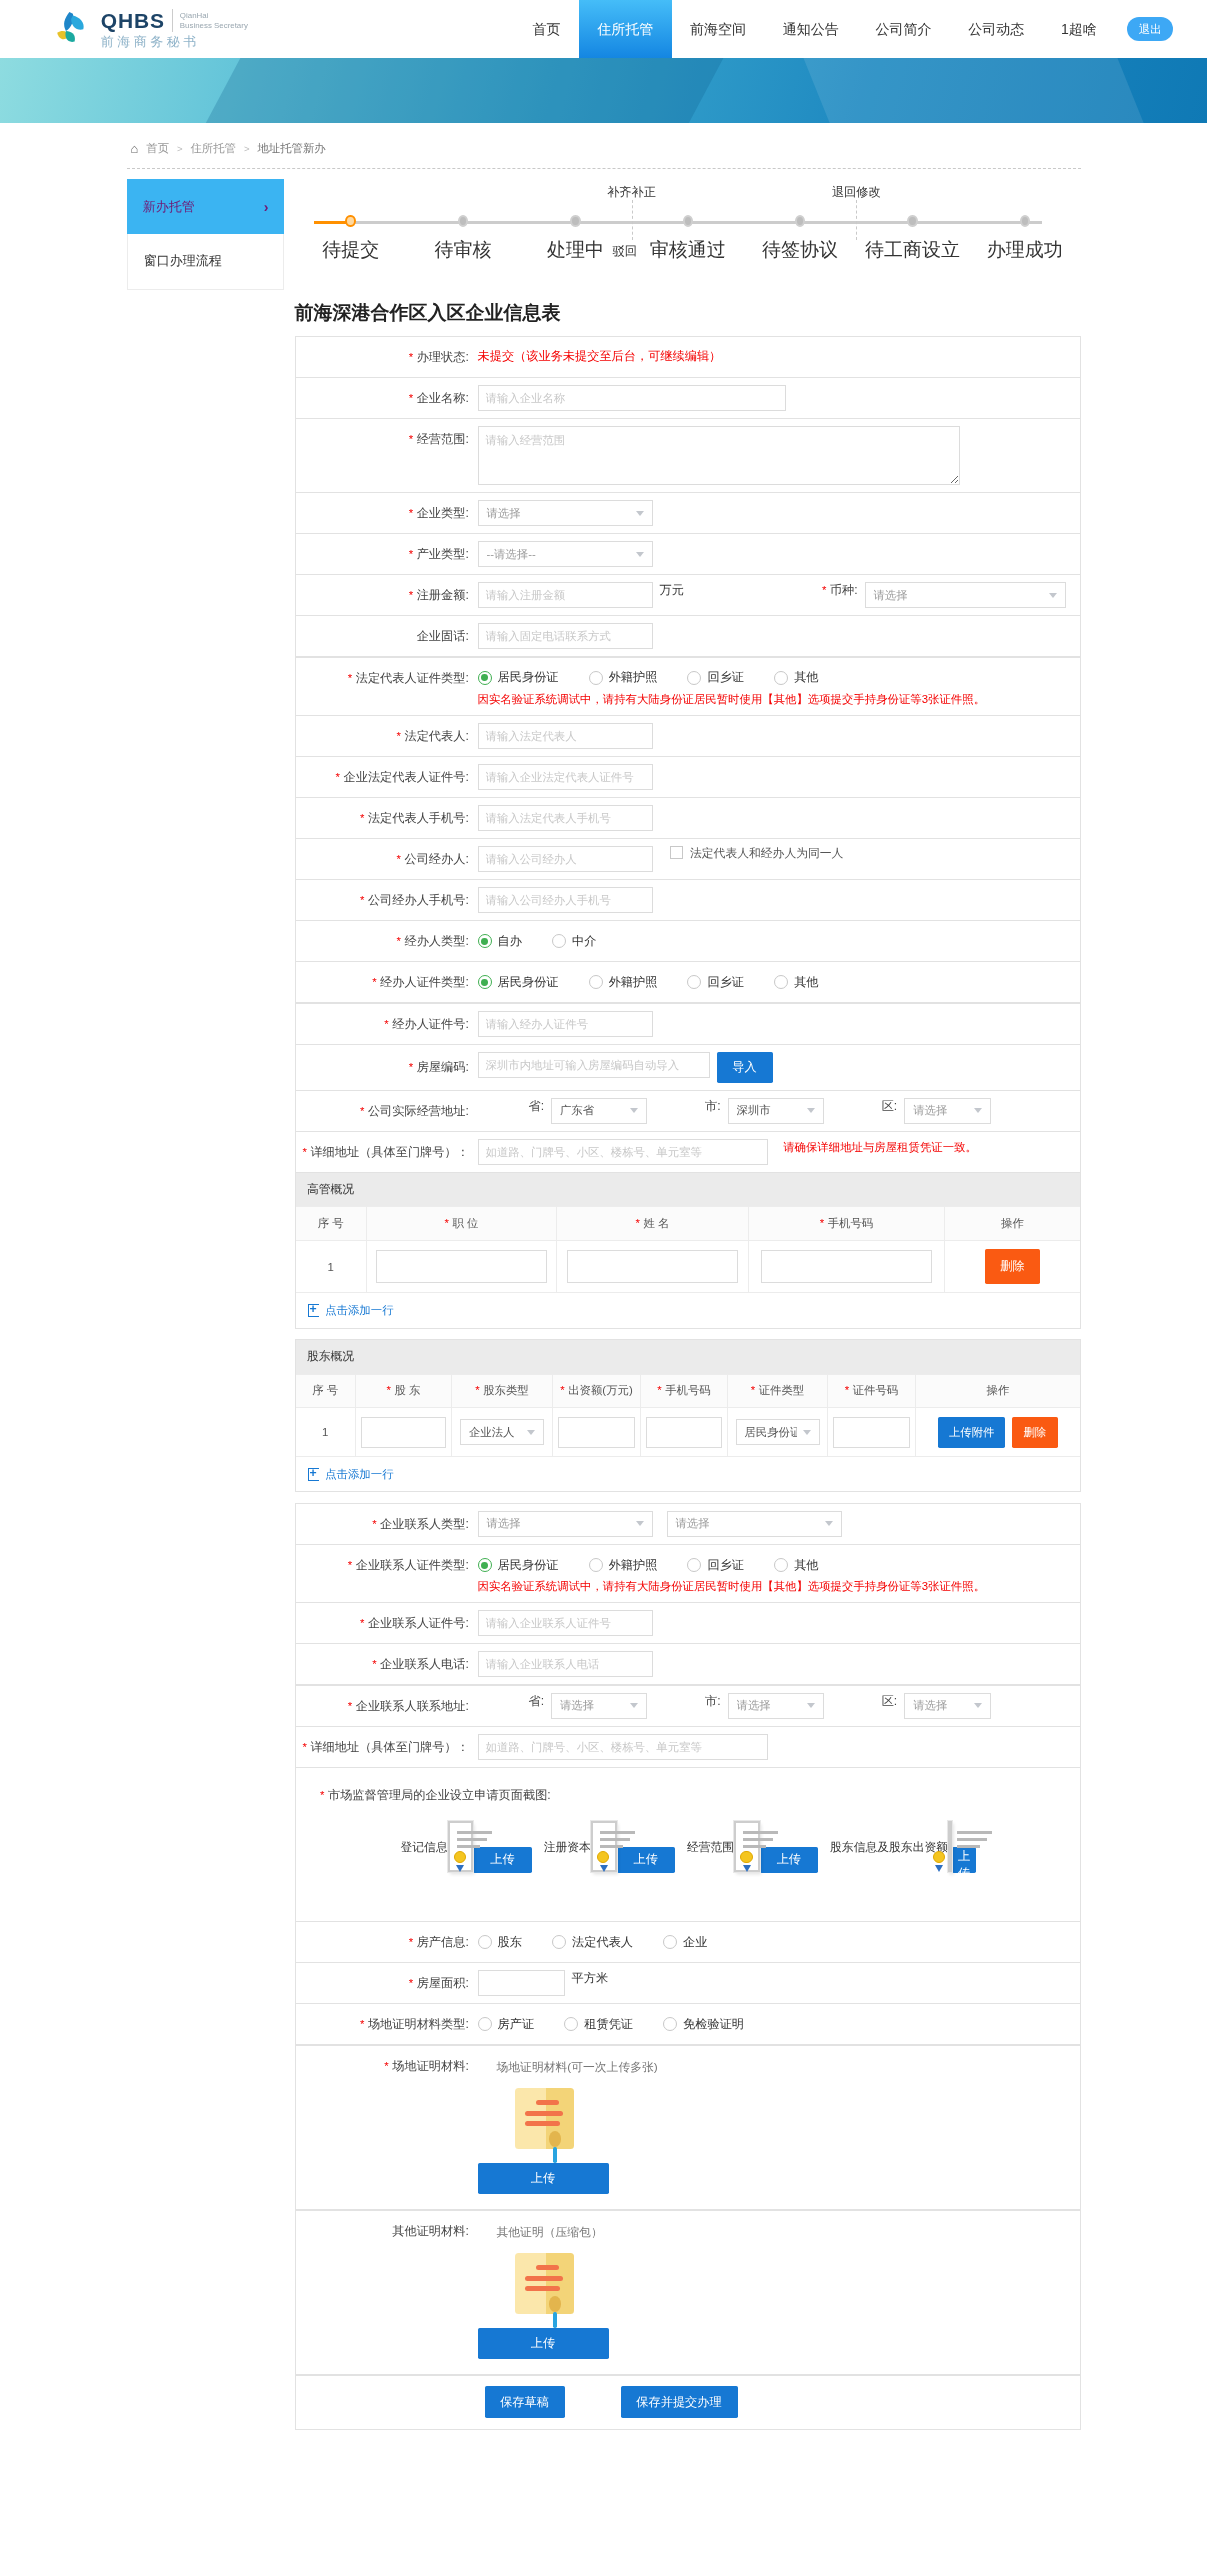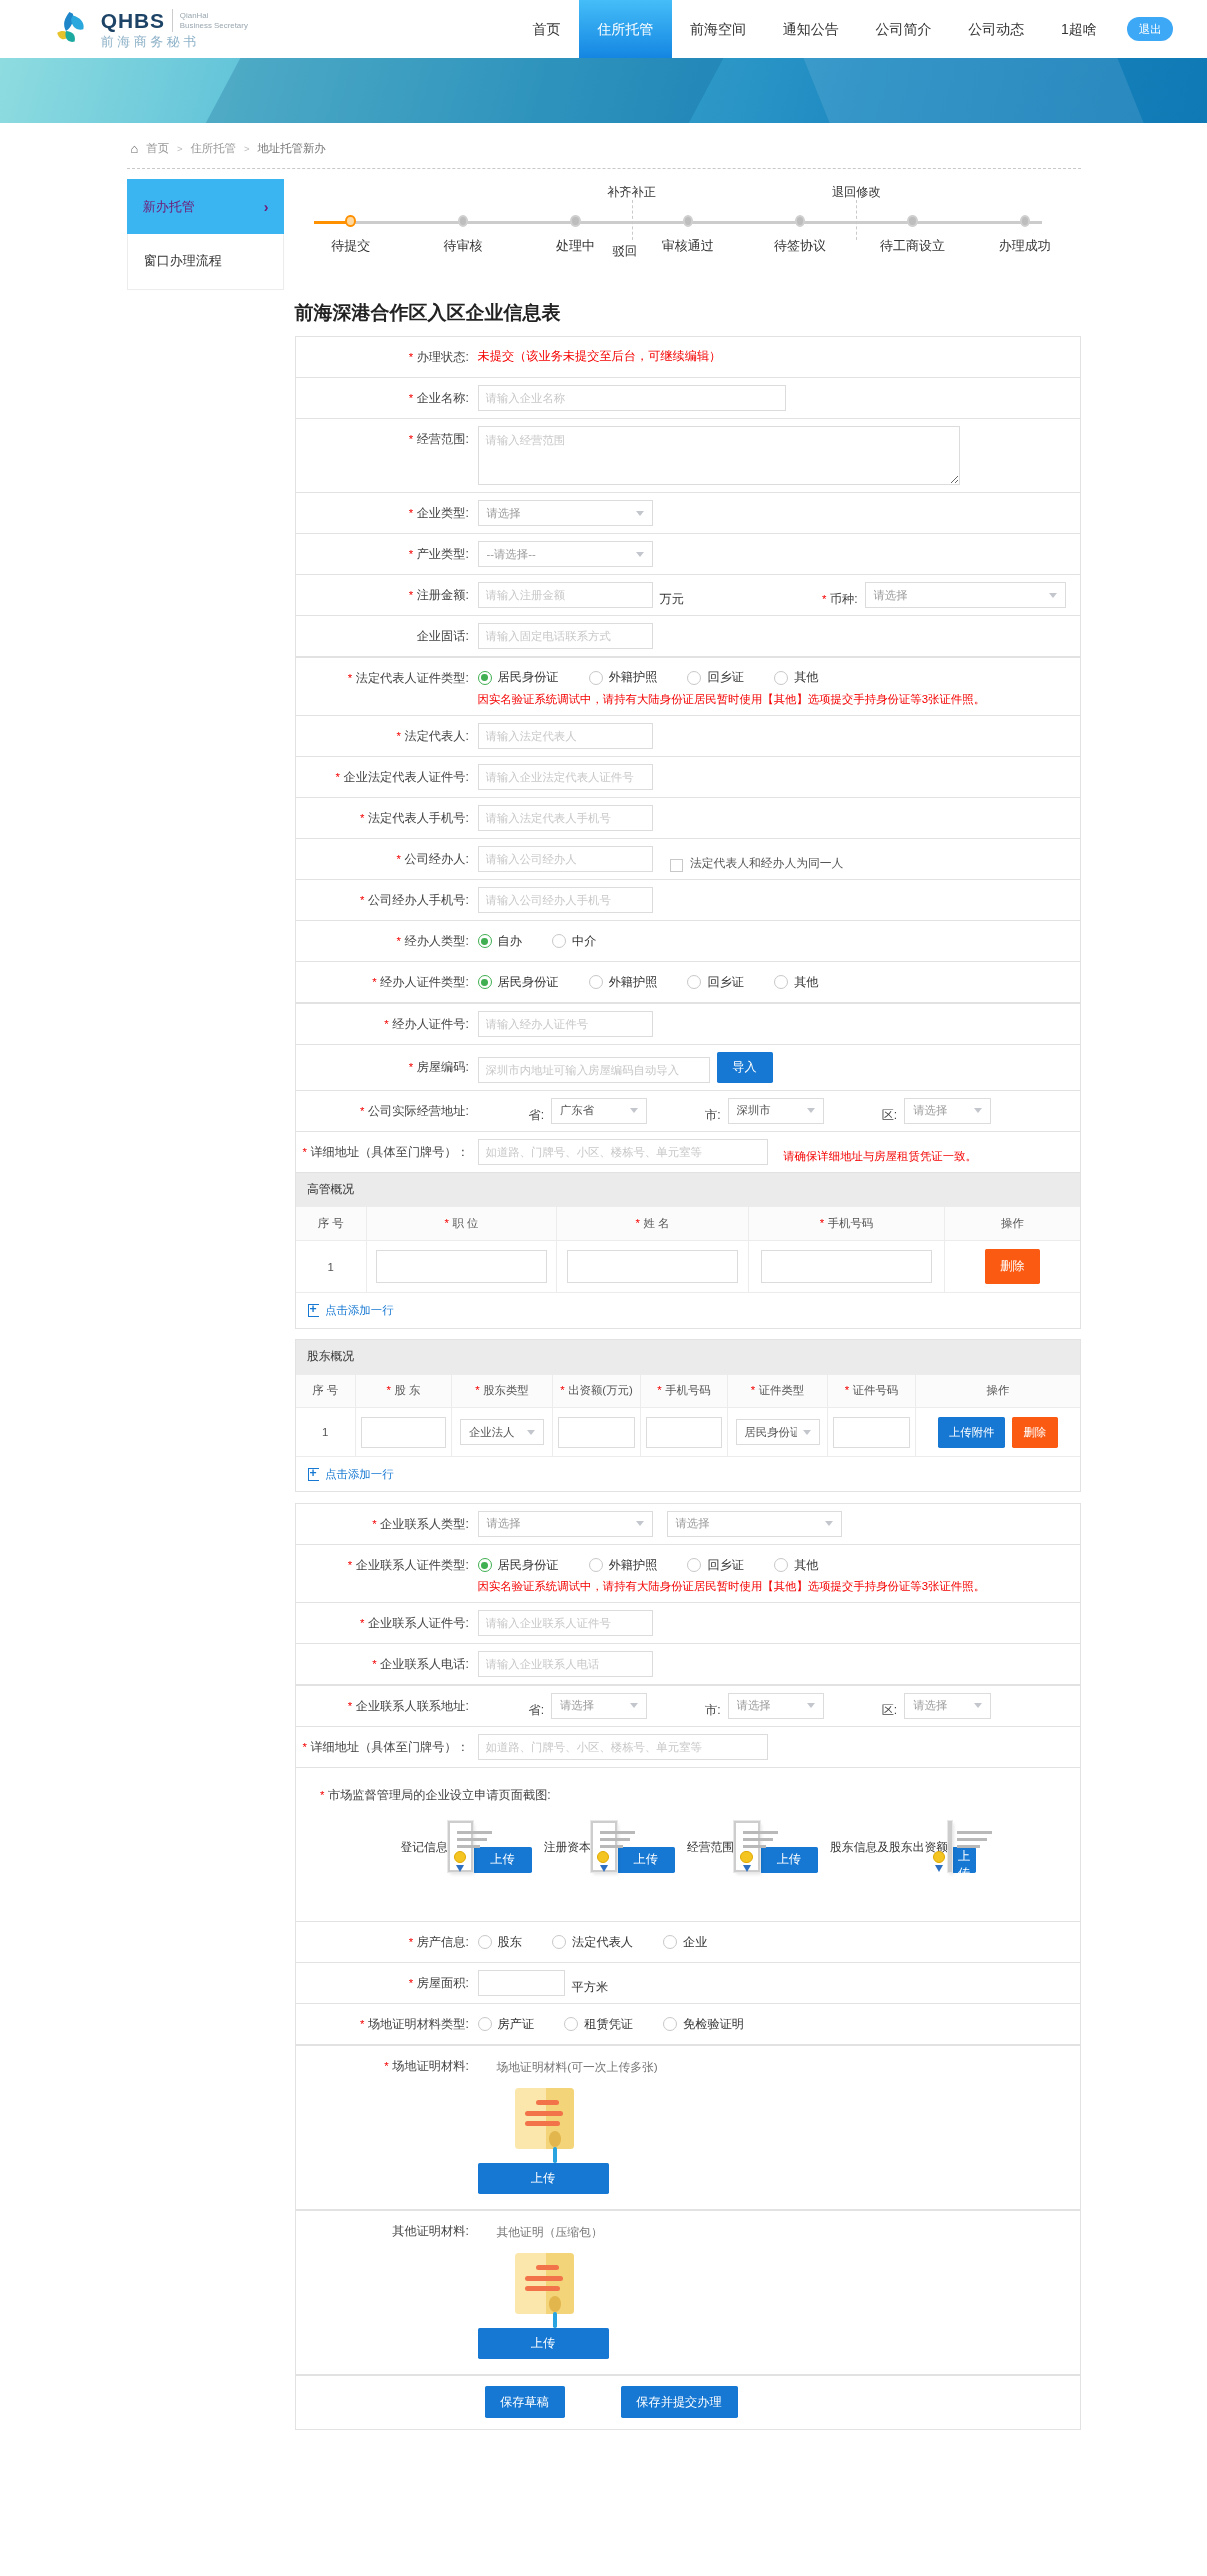--- a/index.html
+++ b/index.html
@@ -44,32 +44,32 @@
   .main { flex:1; min-width:0; }
 
   
   .steps { position:relative; height:107px; }
   .steps-track { position:absolute; left:2.5%; right:5%; top:42px; height:2.6px; background:#ccc; }
   .steps-track-active { position:absolute; left:2.5%; width:5%; top:42px; height:2.6px; background:#ff9000; }
   .steps-row { position:absolute; left:0; right:0; top:0; display:flex; }
   .step { flex:1; display:flex; flex-direction:column; align-items:center; }
   .step-dot { width:10.5px; height:12.2px; border-radius:50%; border:2.6px solid #cfcfcf; background:#bdbdbd; margin-top:36px; }
   .step.active .step-dot { border-color:#ff9000; background:#ffd9a0; }
-  .step-label { margin-top:9.6px; font-size:13px; color:#333; }
+  .step-label { margin-top:9.6px; font-size:19px; color:#333; }
   .dash-line { position:absolute; top:21px; height:40px; width:0; border-left:0.9px dashed #c9c9c9; }
   .ann-top { position:absolute; top:5.2px; transform:translateX(-50%); font-size:12.2px; color:#333; white-space:nowrap; }
   .ann-bottom { position:absolute; top:64px; transform:translateX(-78%); font-size:12.2px; color:#333; white-space:nowrap; }
 
   
   .form-title { text-align:left; font-size:19px; font-weight:bold; color:#222; padding:14px 0 10.5px; }
   .frow { border:0.9px solid #e2e2e2; margin-top:-0.9px; background:#fff; display:flex; align-items:center; min-height:42px; padding:7px 0; }
   .frow.top { align-items:flex-start; }
   .lbl { width:182px; flex:none; text-align:right; padding-right:8.7px; color:#444; line-height:26px; white-space:nowrap; }
   .req::before { content:"*"; color:#f40000; margin-right:3.5px; font-size:11.4px; }
-  .ctl { flex:1; display:flex; align-items:flex-end; flex-wrap:wrap; gap:7px; min-width:0; }
+  .ctl { flex:1; display:flex; align-items:flex-start; flex-wrap:wrap; gap:7px; min-width:0; }
   .ctl-col { flex:1; min-width:0; }
   .line { display:flex; align-items:center; gap:7px; min-height:26px; }
   .ipt { height:26px; border:0.9px solid #dcdcdc; padding:0 7px; font-size:11.4px; color:#333; background:#fff; outline:none; }
   .ipt::placeholder { color:#c8c8c8; }
   .w200{width:175px;} .w265{width:232px;} .w350{width:308px;} .w330{width:290px;} .w100{width:87px;}
   .tarea { width:482px; height:59px; border:0.9px solid #dcdcdc; padding:6.1px 7px; font-size:11.4px; color:#333; resize:vertical; outline:none; font-family:inherit; }
   .tarea::placeholder { color:#c8c8c8; }
   .sel { height:26px; border:0.9px solid #dcdcdc; background:#fff; display:flex; align-items:center; justify-content:space-between; padding:0 7.9px; font-size:11.4px; cursor:pointer; }
   .sel .s-txt { color:#9b9b9b; overflow:hidden; white-space:nowrap; }
   .sel.has-val .s-txt { color:#555; }

